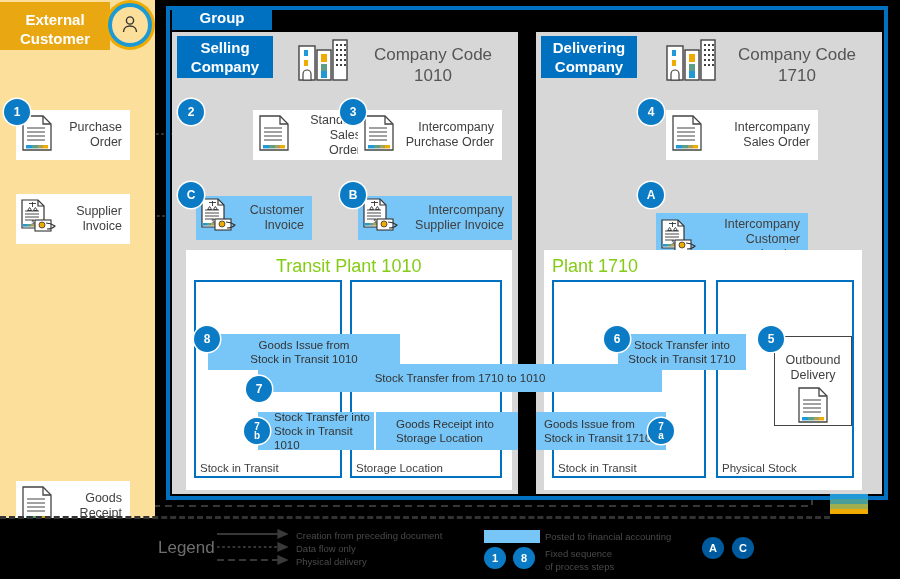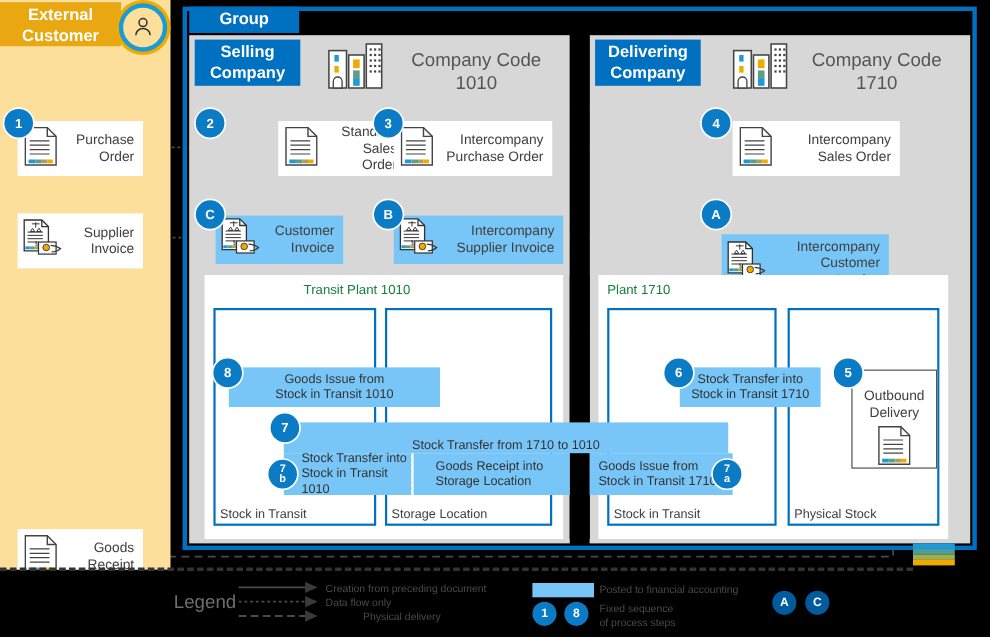--- a/index.html
+++ b/index.html
@@ -2,23 +2,23 @@
 <html><head>
 <meta charset="utf-8">
 <style>
   html,body{margin:0;padding:0;background:#000;}
   #stage{position:relative;width:900px;height:579px;background:#000;
          font-family:"Liberation Sans", sans-serif;overflow:hidden;}
   .abs{position:absolute;box-sizing:border-box;}
 
   
   #ext-lane{left:0;top:0;width:155px;height:518px;background:#fcdf9b;}
-  #ext-hdr{left:0;top:2px;width:110px;height:40px;background:#e9a712;
+  #ext-hdr{left:0;top:2px;width:110px;height:48px;background:#e9a712;
            color:#fff;font-weight:bold;font-size:15px;line-height:19px;
-           text-align:center;padding-top:2px;}
+           text-align:center;padding-top:8px;}
   #ext-avatar{left:108px;top:3px;width:44px;height:44px;border-radius:50%;
               background:#fcdf9b;border:4px solid #1b9ad6;
               box-shadow:0 0 0 3px #f0ab00;display:flex;align-items:center;justify-content:center;}
 
   
   #group-frame{left:166px;top:6px;width:722px;height:494px;border:4px solid #0070c0;background:#000;}
   #group-tag{left:172px;top:6px;width:100px;height:24px;background:#0070c0;color:#fff;
              font-weight:bold;font-size:15px;text-align:center;line-height:24px;}
 
   
@@ -37,21 +37,21 @@
   .invbox{background:#78c6f7;display:flex;align-items:center;}
 
   
   .badge{width:26px;height:26px;border-radius:50%;background:#0a7bc4;color:#fff;
          font-size:12px;font-weight:bold;display:flex;align-items:center;
          justify-content:center;z-index:20;box-shadow:0 0 0 1.5px #fff;}
   .badge.two-line{flex-direction:column;line-height:9px;font-size:10px;}
 
   
   .plantbox{background:#fff;}
-  .plant-title{color:#15803d;font-size:12px;}
+  .plant-title{color:#84cc16;font-size:18px;}
   .subzone{border:2px solid #0070c0;}
   .subzone-label{color:#404040;font-size:11.5px;position:absolute;bottom:2px;left:4px;}
 
   
   .pbar{background:#78c6f7;color:#333;font-size:11.5px;line-height:14px;
         display:flex;align-items:center;}
 
   
   #legend{left:0;top:518px;width:900px;height:61px;background:#000;}
   #legend-title{color:#6e6e6e;font-size:17px;}
@@ -440,21 +440,21 @@
 
   <div class="abs badge" style="left:194px;top:326px;">8</div>
   <div class="abs pbar" style="left:208px;top:334px;width:192px;height:36px;justify-content:center;text-align:center;">
     <div>
       <div>Goods Issue from</div>
       <div>Stock in Transit 1010</div>
     </div>
   </div>
 
   <div class="abs badge" style="left:246px;top:376px;">7</div>
-  <div class="abs pbar" style="left:258px;top:384px;width:404px;height:28px;justify-content:center;align-items:flex-end;">
+  <div class="abs pbar" style="left:258px;top:364px;width:404px;height:28px;justify-content:center;">
     <span>Stock Transfer from 1710 to 1010</span>
   </div>
 
   <div class="abs pbar" style="left:258px;top:412px;width:116px;height:38px;padding-left:16px;">
     <div>
       <div>Stock Transfer into</div>
       <div>Stock in Transit 1010</div>
     </div>
   </div>
   <div class="abs badge two-line" style="left:244px;top:418px;">
@@ -532,21 +532,21 @@
   <svg class="abs" style="left:215px;top:528px;width:120px;height:40px;">
     <g stroke="#4a4a4a" stroke-width="1.6" fill="none">
       <path d="M2,6 L72,6" marker-end="url(#ahl)"></path>
       <path d="M2,19 L72,19" stroke-dasharray="2.6,2.6" marker-end="url(#ahl)"></path>
       <path d="M2,32 L72,32" stroke-dasharray="7,4" marker-end="url(#ahl)"></path>
     </g>
   </svg>
 
   <div class="abs leg-txt" style="left:296px;top:530px;">Creation from preceding document</div>
   <div class="abs leg-txt" style="left:296px;top:543px;">Data flow only</div>
-  <div class="abs leg-txt" style="left:296px;top:556px;margin-left:34px;">Physical delivery</div>
+  <div class="abs leg-txt" style="left:296px;top:556px;">Physical delivery</div>
 
   <div class="abs" style="left:484px;top:530px;width:56px;height:13px;background:#78c6f7;"></div>
   <div class="abs leg-txt" style="left:545px;top:531px;">Posted to financial accounting</div>
 
   <div class="abs leg-badge" style="left:484px;top:547px;">1</div>
   <div class="abs leg-badge" style="left:513px;top:547px;">8</div>
   <div class="abs leg-txt" style="left:545px;top:548px;">Fixed sequence</div>
   <div class="abs leg-txt" style="left:545px;top:561px;">of process steps</div>
 
   <div class="abs leg-badge leg-badge-dk" style="left:702px;top:537px;">A</div>

